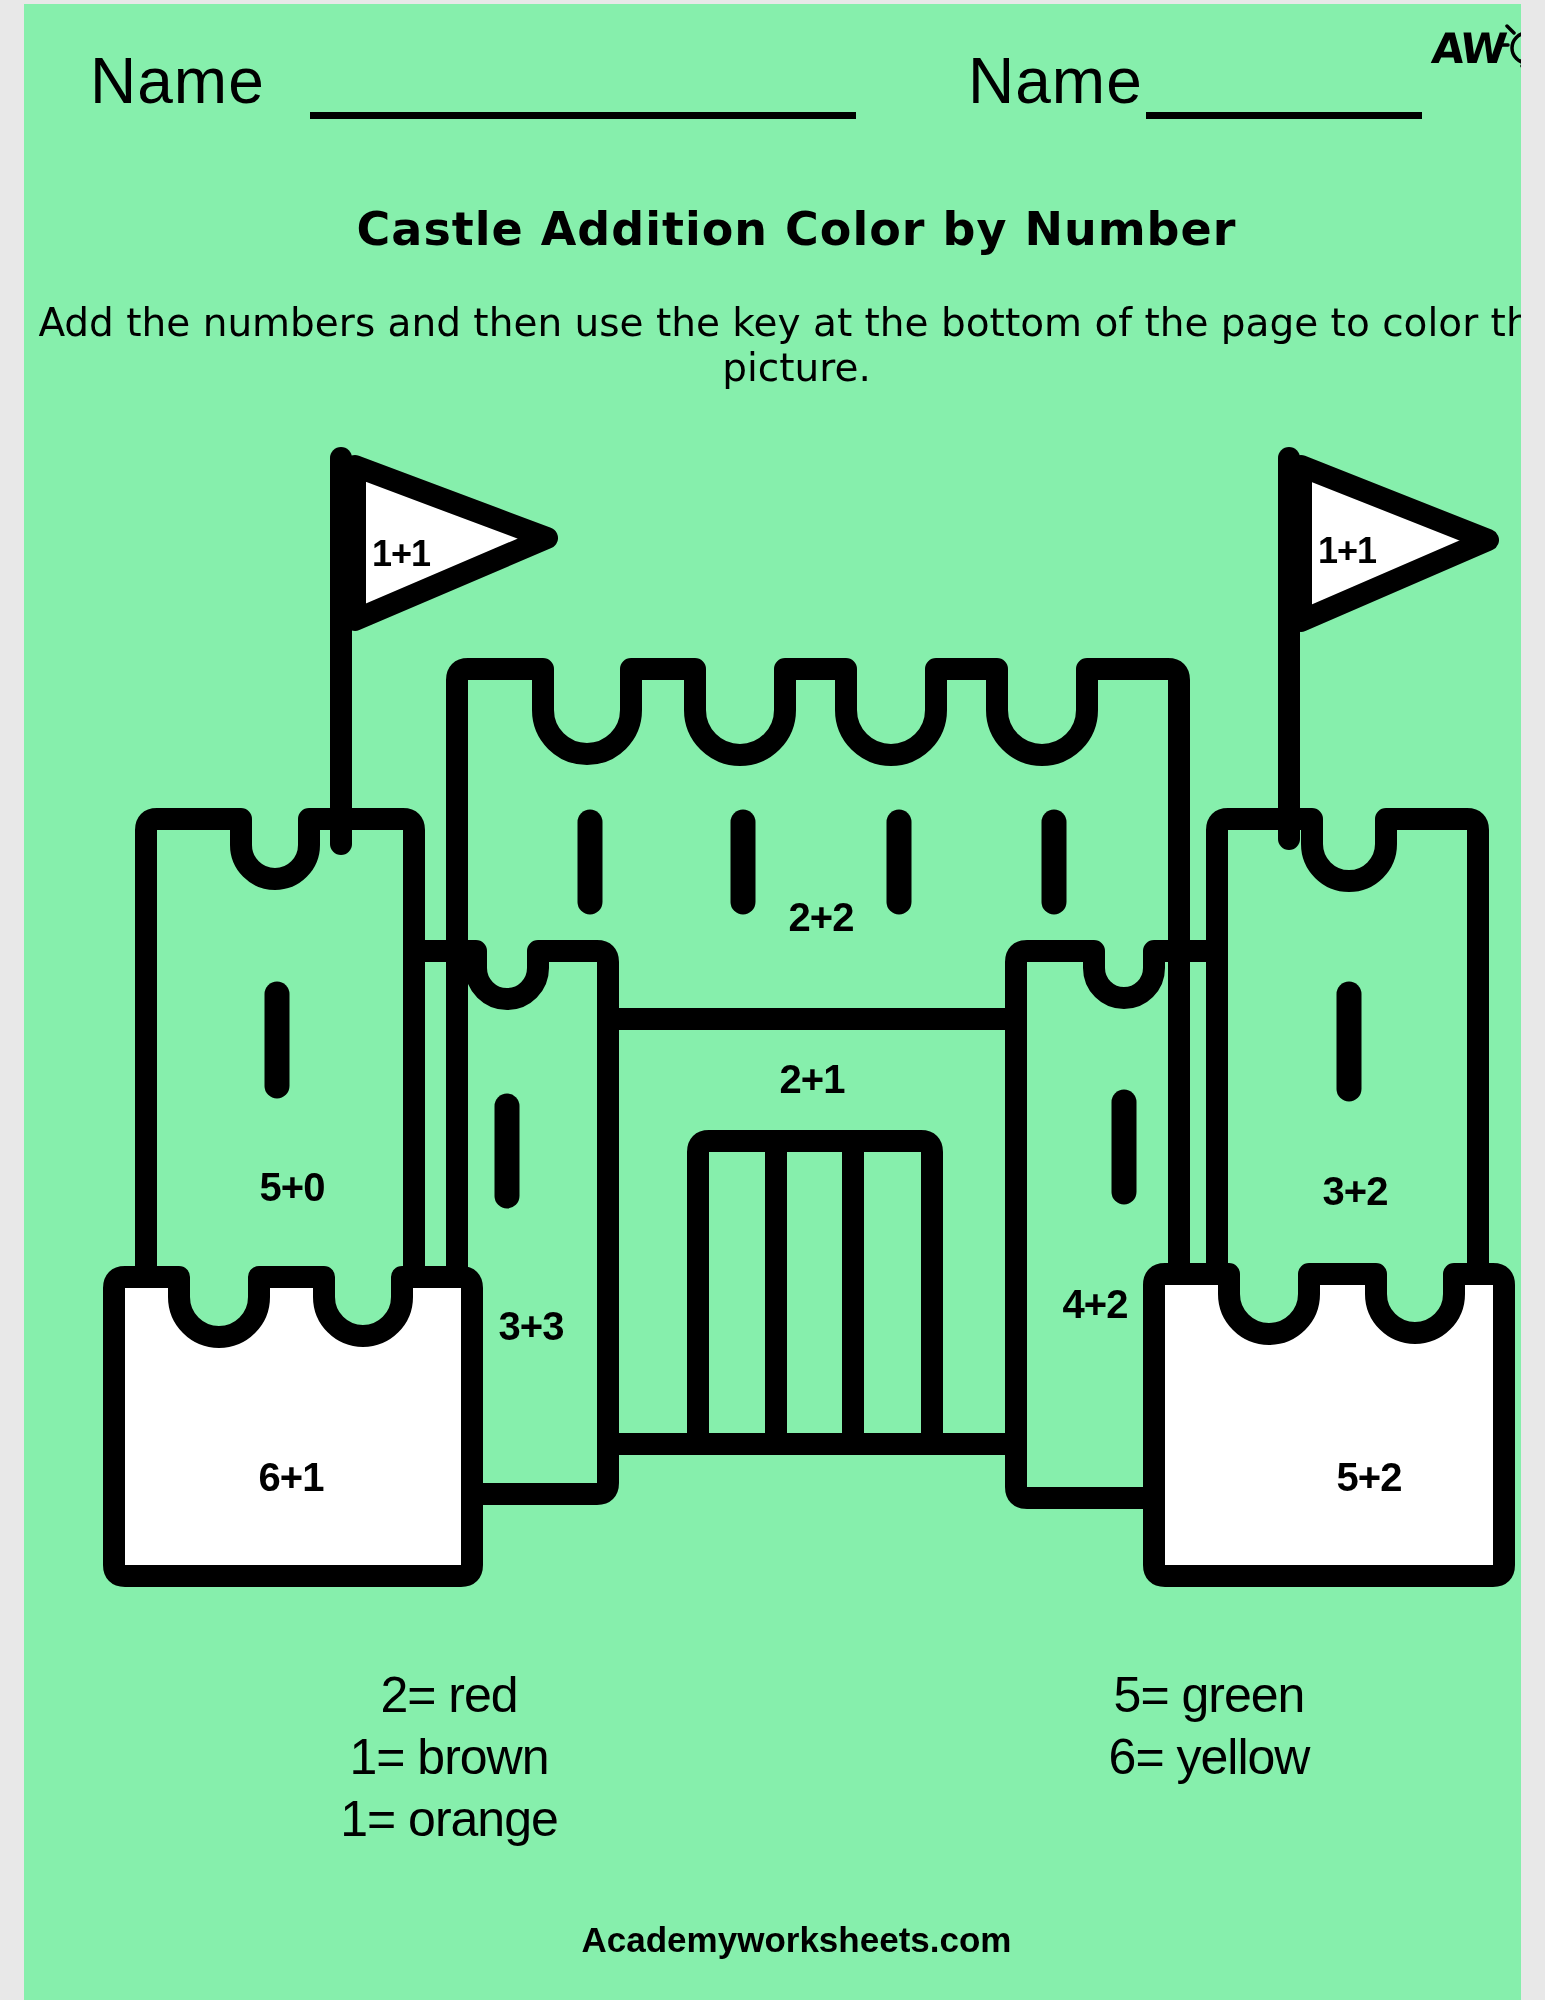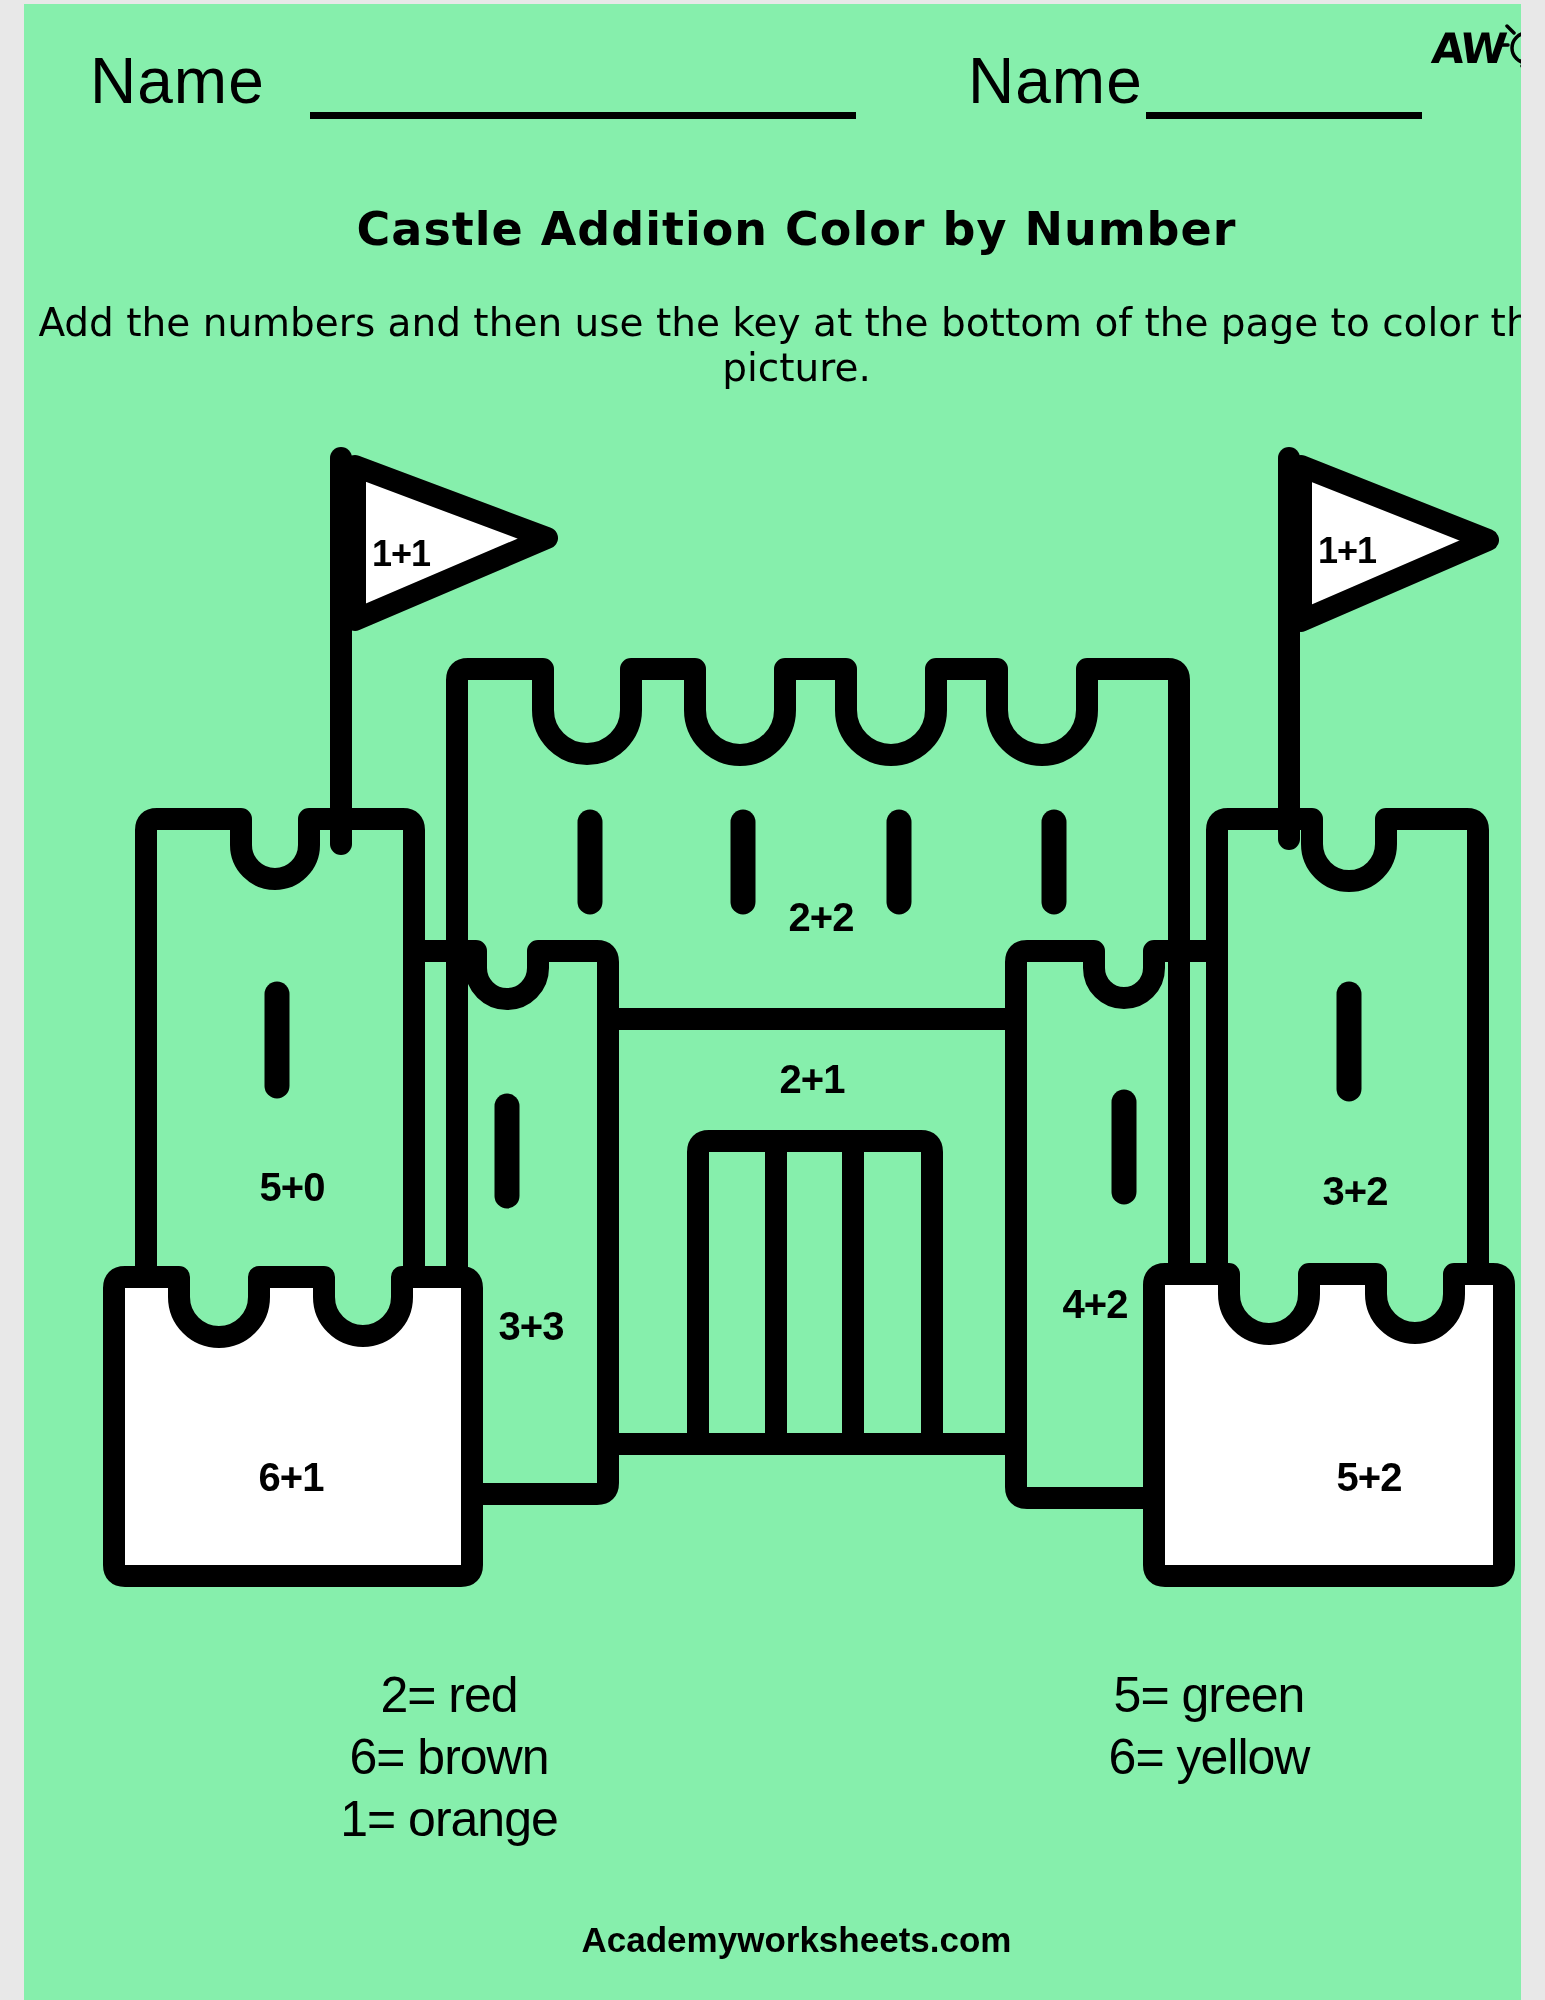--- a/index.html
+++ b/index.html
@@ -142,21 +142,21 @@
     <text class="num" x="268" y="1197">5+0</text>
     <text class="num" x="1331" y="1201">3+2</text>
     <text class="num" x="507" y="1336">3+3</text>
     <text class="num" x="1071" y="1314">4+2</text>
     <text class="num" x="267" y="1487">6+1</text>
     <text class="num" x="1345" y="1487">5+2</text>
   </svg>
 
   <div class="key-col" id="key-left">
     <div>2= red</div>
-    <div>6= brown</div>
+    <div>1= brown</div>
     <div>1= orange</div>
   </div>
   <div class="key-col" id="key-right">
     <div>5= green</div>
     <div>6= yellow</div>
   </div>
 
   <div class="footer">Academyworksheets.com</div>
 
 </div>

